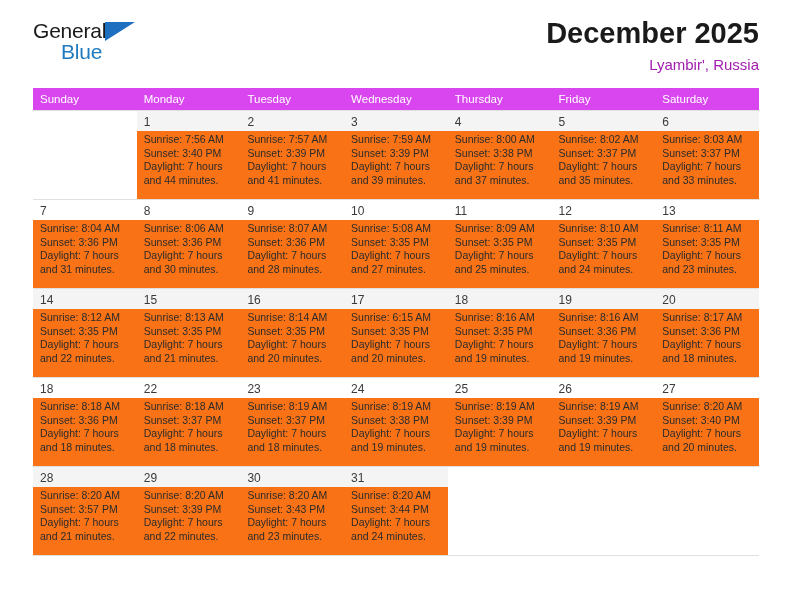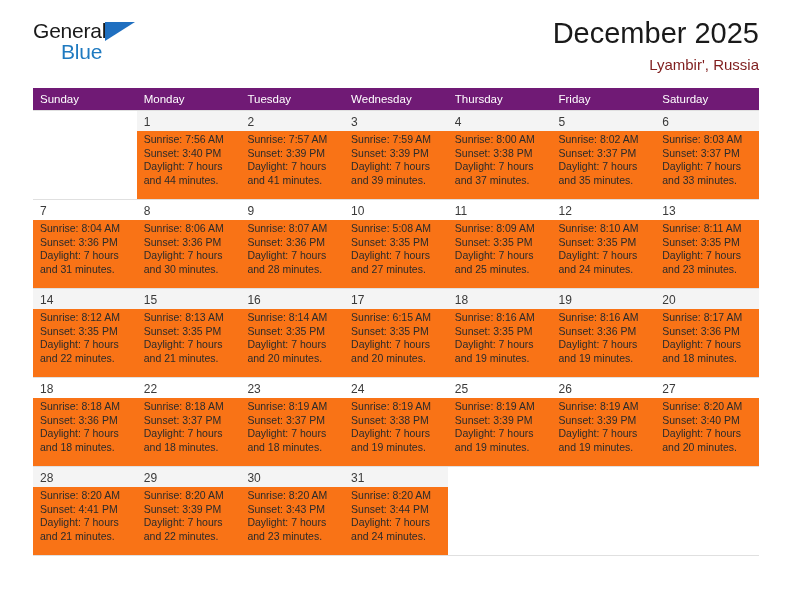--- a/index.html
+++ b/index.html
@@ -56,40 +56,40 @@
     padding-left: 28px;
     margin-top: -1px;
   }
   .titles {
     text-align: right;
     padding-top: 0px;
   }
   .month-title {
     font-size: 29px;
     line-height: 34px;
-    font-weight: normal;
+    font-weight: bold;
     color: #1a1a1a;
     letter-spacing: 0px;
   }
   .location {
     font-size: 15px;
     line-height: 20px;
-    color: #7f1d1d;
+    color: #a21caf;
     margin-top: 5px;
   }
 
   
   table.calendar {
     width: 726px;
     border-collapse: collapse;
     table-layout: fixed;
     margin-top: 10px;
   }
   table.calendar th {
-    background: #701a75;
+    background: #d946ef;
     color: #ffffff;
     font-size: 11.5px;
     font-weight: normal;
     text-align: left;
     padding: 5px 0 5px 7px;
     height: 21px;
     border: none;
   }
   table.calendar td {
     vertical-align: top;
@@ -403,21 +403,21 @@
               <div>Daylight: 7 hours</div>
               <div>and 20 minutes.</div>
             </div>
           </td>
         </tr>
         <tr class="shaded">
           <td>
             <div class="daynum">28</div>
             <div class="cellbody">
               <div>Sunrise: 8:20 AM</div>
-              <div>Sunset: 4:41 PM</div>
+              <div>Sunset: 3:57 PM</div>
               <div>Daylight: 7 hours</div>
               <div>and 21 minutes.</div>
             </div>
           </td>
           <td>
             <div class="daynum">29</div>
             <div class="cellbody">
               <div>Sunrise: 8:20 AM</div>
               <div>Sunset: 3:39 PM</div>
               <div>Daylight: 7 hours</div>

